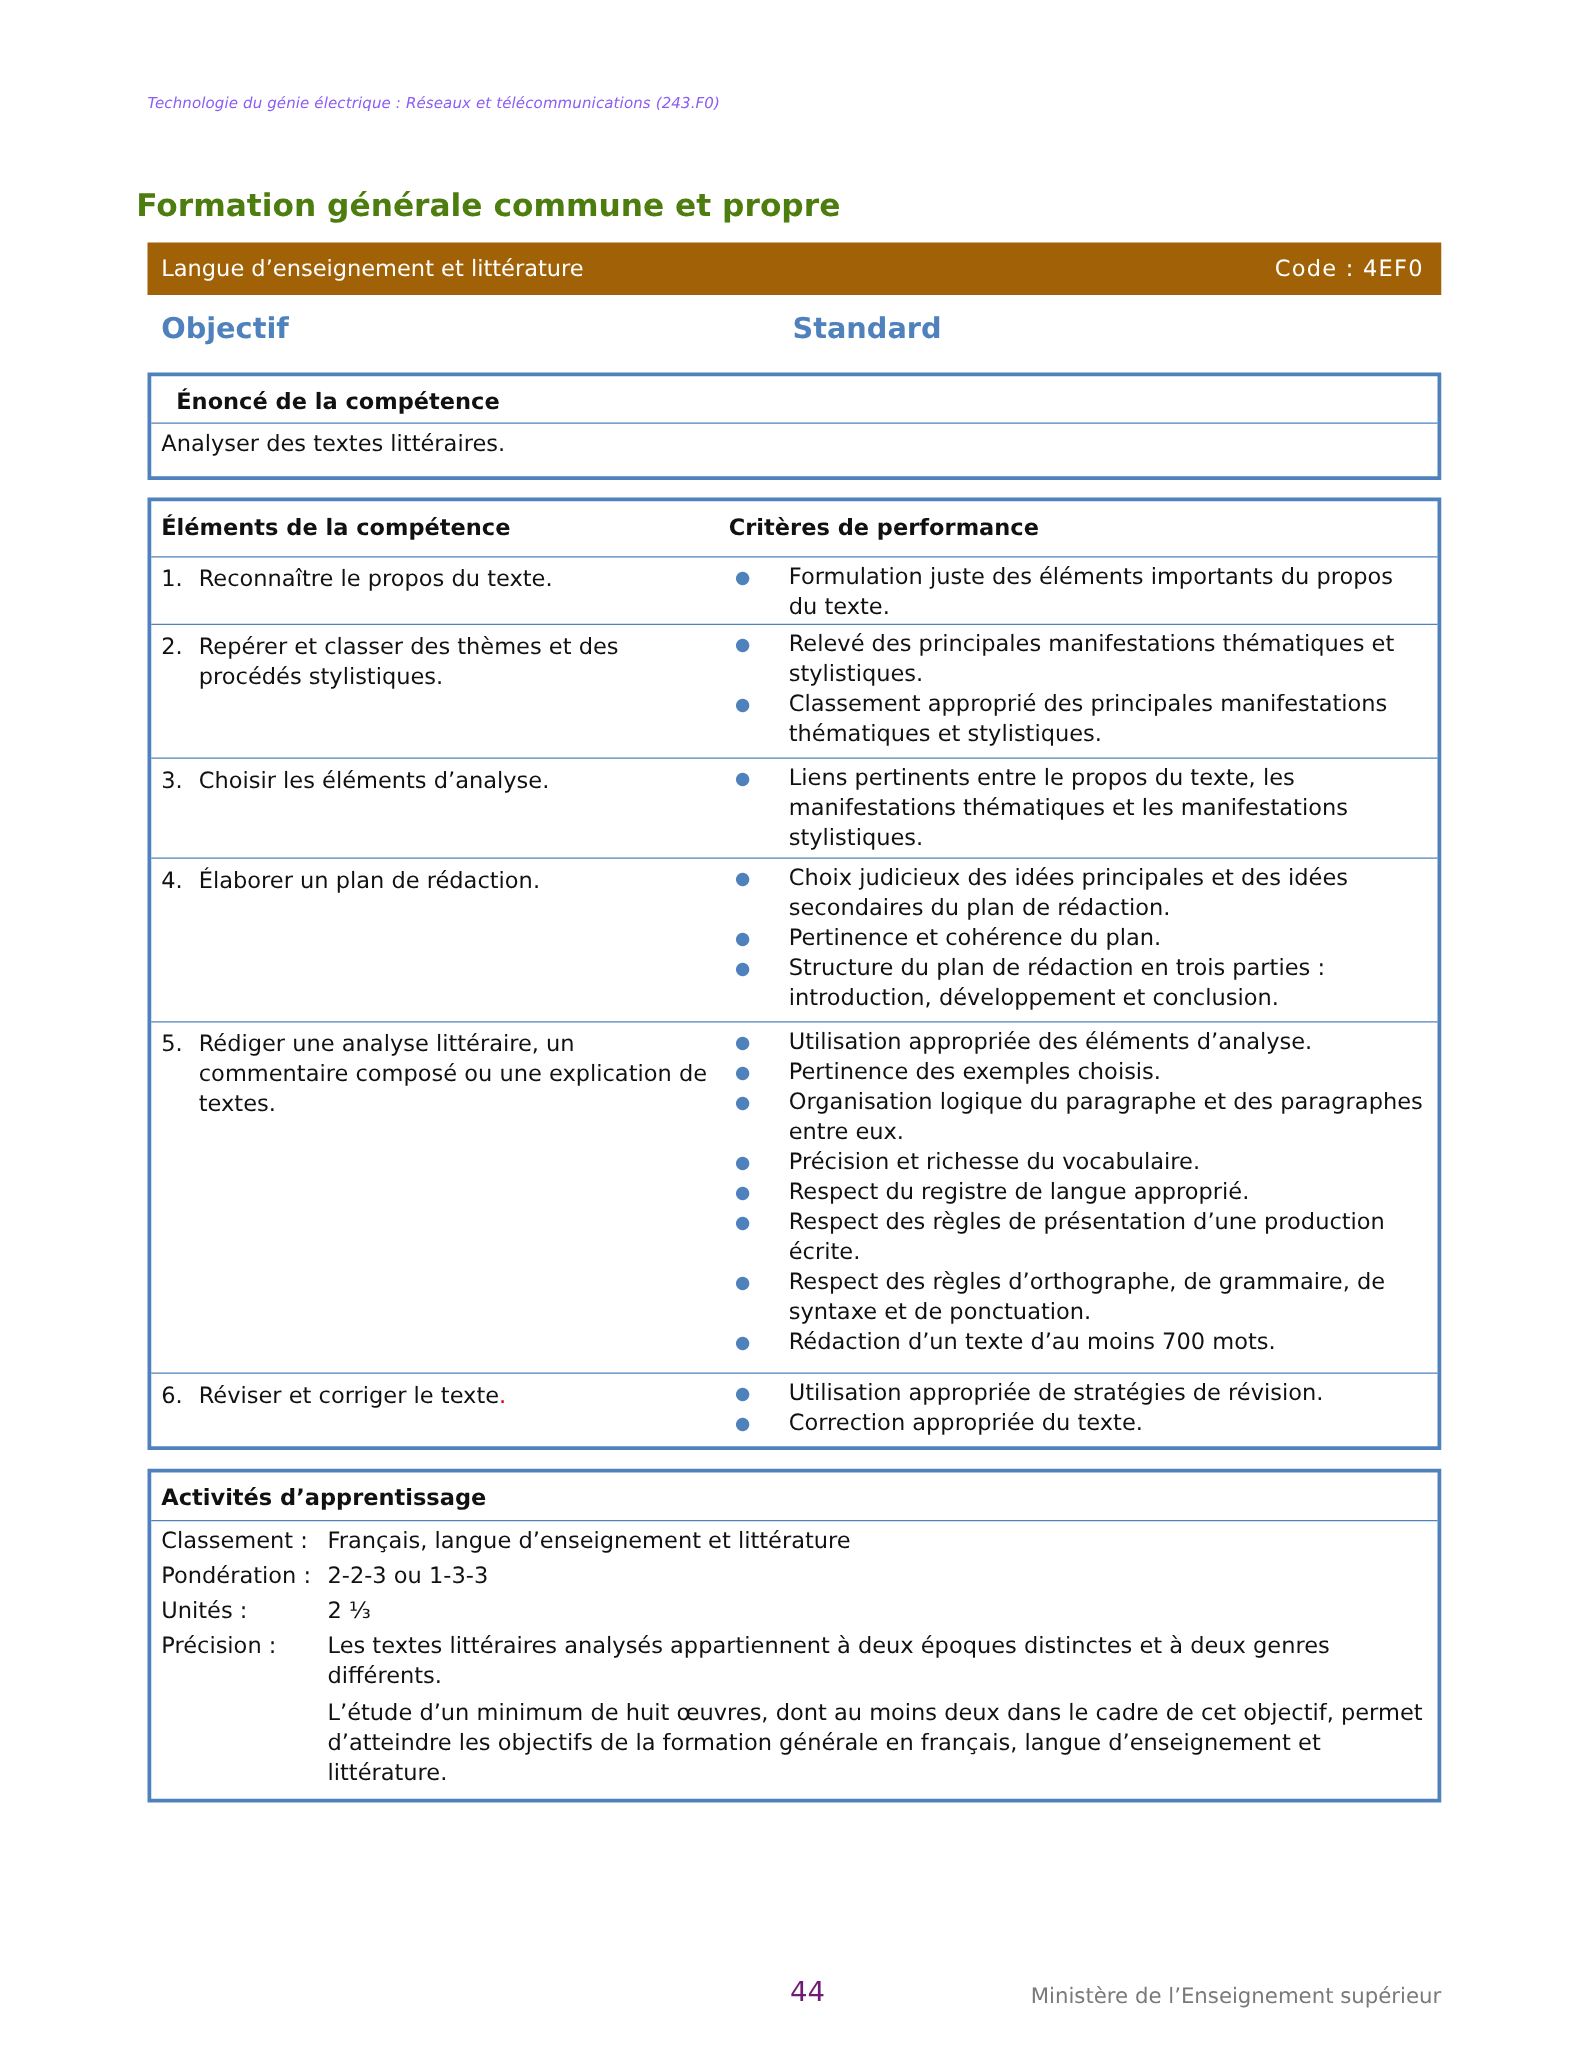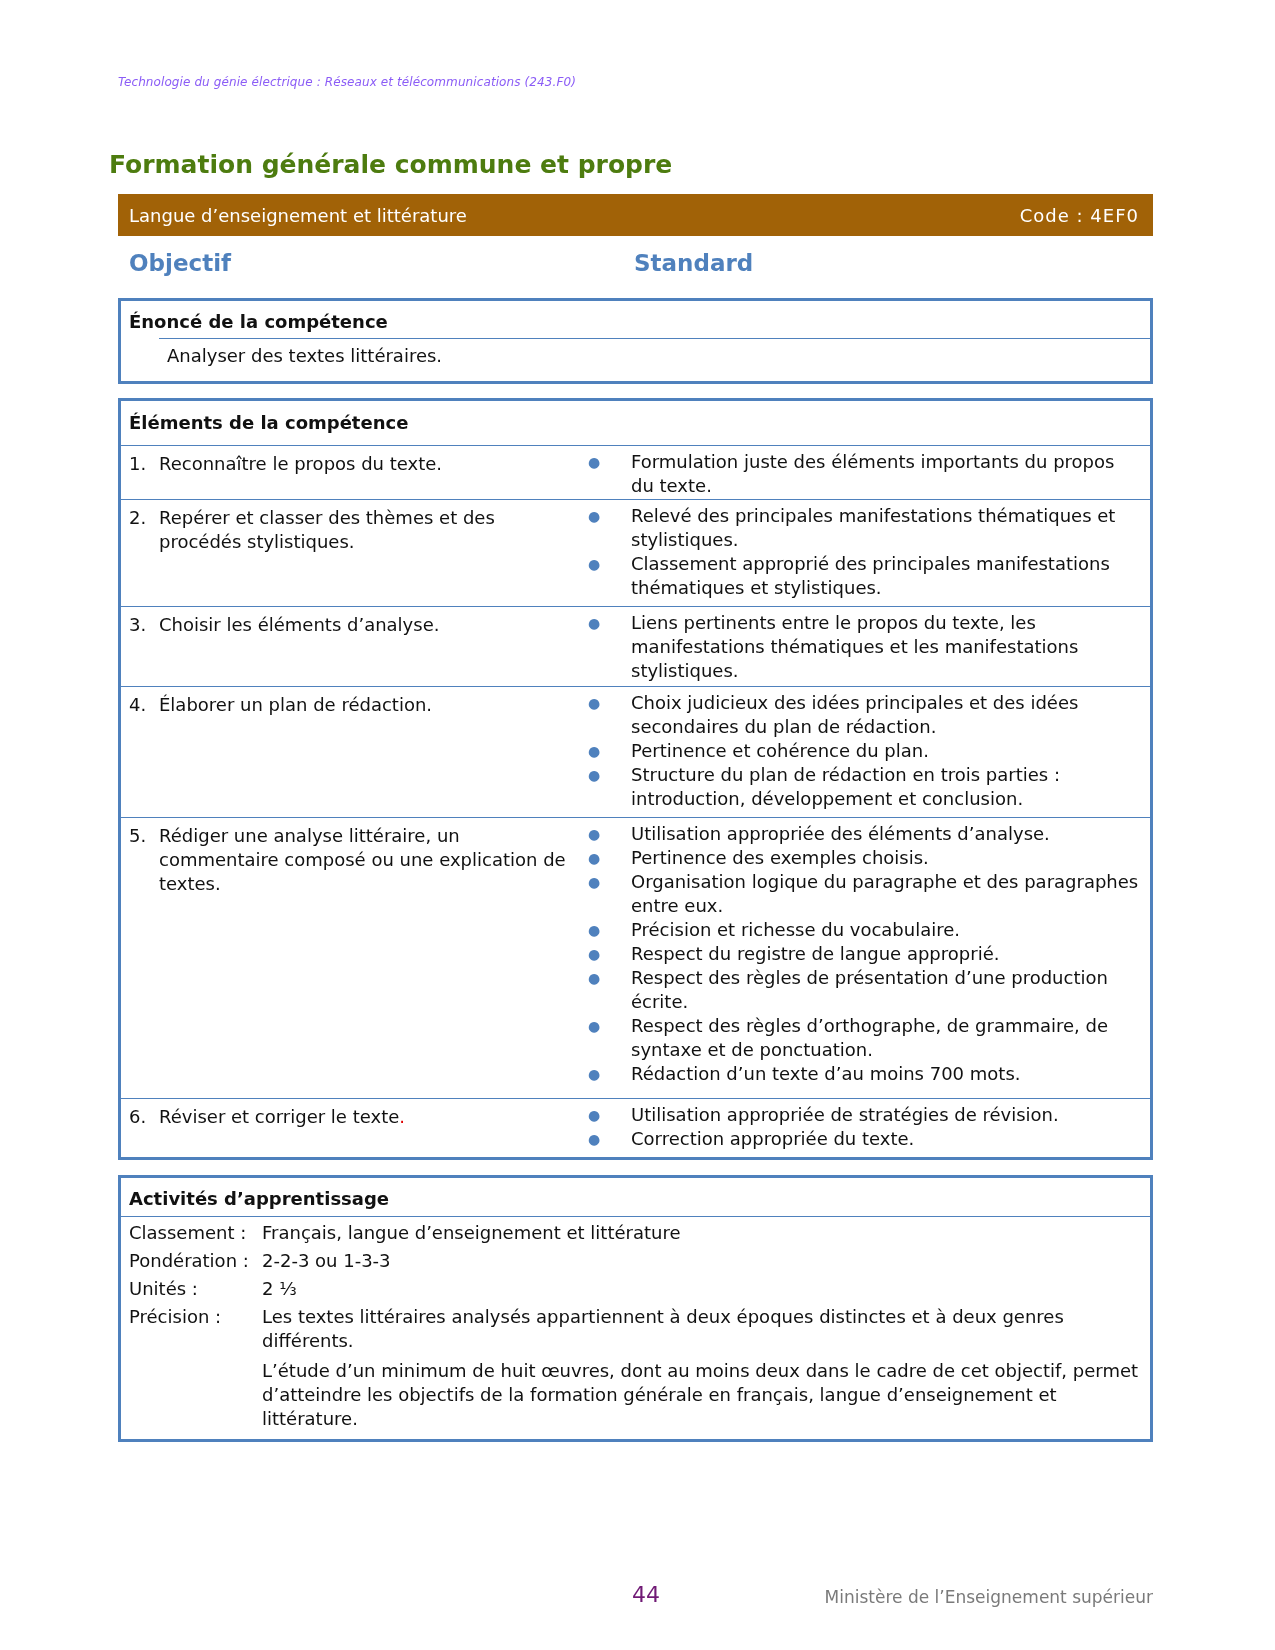--- a/index.html
+++ b/index.html
@@ -7,23 +7,23 @@
          font-family:"DejaVu Sans", sans-serif; color:#111; }
   .running-header { position:absolute; left:118px; top:75px; font-size:12px; color:#8b5cf6; letter-spacing:0.1px;font-style:italic; }
   .section-title { position:absolute; left:109px; top:150px; font-size:25px; font-weight:bold; color:#4d7c0f; margin:0; }
   .course-bar { position:absolute; left:118px; top:194px; width:1035px; height:42px; background:#a16207; color:#fff;
                 display:flex; justify-content:space-between; align-items:center; box-sizing:border-box; padding:0 14px 0 11px; font-size:18px; }
   .course-bar .code { letter-spacing:1px; }
   .col-heads { position:absolute; left:129px; top:250px; width:1024px; font-size:23px; font-weight:bold; color:#4f81bd; }
   .col-heads span { position:absolute; top:0; }
   .box { position:absolute; left:118px; width:1035px; border:3px solid #4f81bd; box-sizing:border-box; background:#fff; }
   .box .row { border-top:1px solid #4f81bd; }
-  .box .row:first-child { border-top:none; }
+  .box .row:first-child { border-top:none;margin-left:12px; }
   .cell-head { font-weight:bold; font-size:18px; padding:10px 8px 6px 8px; }
-  .cell-text { font-size:18px; padding:6px 4px 8px 8px;margin-left:38px; }
+  .cell-text { font-size:18px; padding:6px 4px 8px 8px; }
   #enonce { top:298px; height:86px; }
   #elements { top:398px; height:762px; }
   .el-row { display:flex; border-top:1px solid #4f81bd; box-sizing:border-box; }
   .el-row.head { border-top:none; height:44px; align-items:center; }
   .el-left { width:462px; box-sizing:border-box; padding:4px 8px; font-size:18px; line-height:24px; }
   .el-right { flex:1; box-sizing:border-box; padding:4px 8px 4px 0; font-size:18px; line-height:24px; }
   .el-row.head .el-left, .el-row.head .el-right { font-weight:bold; }
   .num-item { display:flex; }
   .num-item .n { width:30px; flex:none; }
   .crit-list { list-style:none; margin:0; padding:0; }
@@ -57,20 +57,21 @@
 </div>
 
 <div class="box" id="enonce">
   <div class="row cell-head">Énoncé de la compétence</div>
   <div class="row cell-text">Analyser des textes littéraires.</div>
 </div>
 
 <div class="box" id="elements">
   <div class="el-row head">
     <div class="el-left">Éléments de la compétence</div>
+    <div class="el-right">Critères de performance</div>
   </div>
 
   <div class="el-row" style="height:54px">
     <div class="el-left" style="padding-top:6px">
         <div class="num-item">
       <span class="n">1.</span>
       <span>Reconnaître le propos du texte.</span>
         </div>
       </div>
     <div class="el-right">

